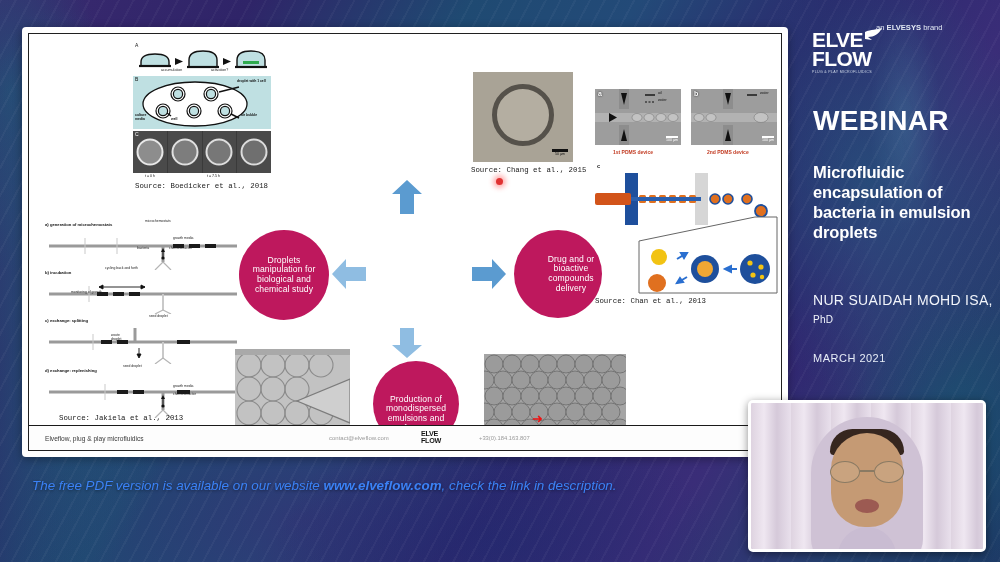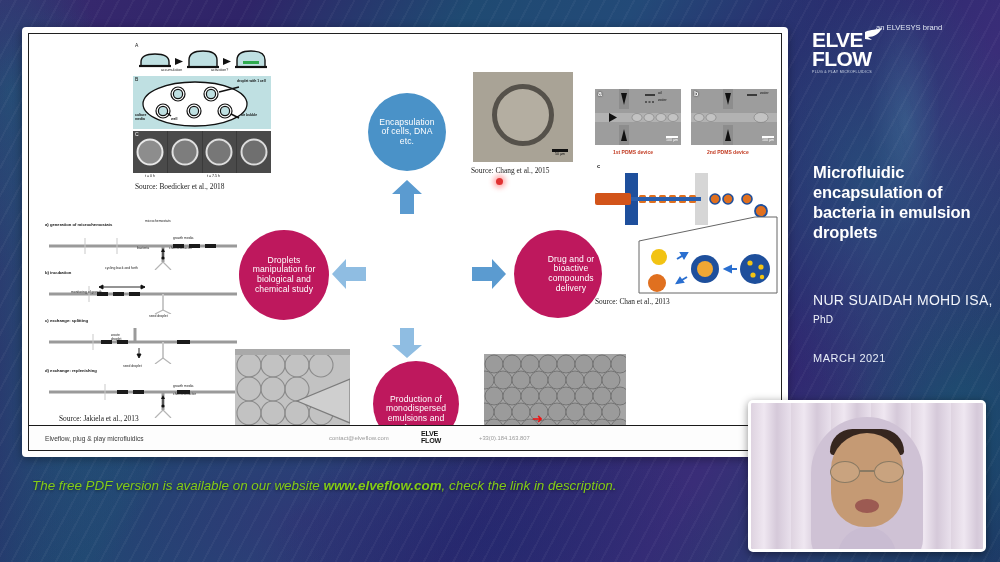--- a/index.html
+++ b/index.html
@@ -45,21 +45,21 @@
   }
   #slide {
     position: relative; width: 100%; height: 100%;
     background: #fff; border: 1.6px solid #202020;
     overflow: hidden;
   }
 
   .panel { position: absolute; }
   .src-cap {
     font-size: 7.4px; color: #1a1a1a; white-space: nowrap;
-    font-family: Liberation Serif, serif;
+    font-family: Liberation Mono, monospace;
   }
 
   
   .circ {
     position: absolute; border-radius: 50%;
     display: flex; align-items: center; justify-content: center;
     color: #fff; text-align: center; line-height: 1.12;
     font-size: 8.6px; letter-spacing: .1px;
   }
   .circ.mid { background: #4a92c8; }
@@ -94,38 +94,38 @@
   .scalebar { position: absolute; right: 5px; bottom: 6px; }
   .scalebar .bar { width: 16px; height: 3px; background: #111; }
   .scalebar .txt { font-size: 3.6px; color: #111; text-align: center; }
 
   
   #rail { position: absolute; left: 800px; top: 0; width: 200px; height: 562px; color: #fff; }
   #logo-block { position: absolute; left: 12px; top: 30px; }
   #logo-elve { font-size: 21px; font-weight: 800; line-height: .92; letter-spacing: -.6px; }
   #logo-sub { font-size: 3.6px; letter-spacing: .3px; color: #cfd8e8; margin-top: 1px; }
   #logo-brand { position: absolute; left: 76px; top: 23px; font-size: 7.6px; color: #e3e9f4; white-space: nowrap; }
-  #logo-brand b { font-weight: 400; }
+  #logo-brand b { font-weight: 700; }
 
   #webinar { position: absolute; left: 13px; top: 105px; font-size: 28px; font-weight: 800; letter-spacing: .3px; }
   #talk-title {
     position: absolute; left: 13px; top: 162px; width: 185px;
     font-size: 16.5px; font-weight: 700; line-height: 1.22; letter-spacing: -.1px;
   }
   #speaker {
     position: absolute; left: 13px; top: 292px; width: 185px;
     font-size: 14px; font-weight: 400; line-height: 1.25; letter-spacing: .3px; color: #f2f5fb;
   }
   #speaker .deg { font-size: 10px; }
   #date { position: absolute; left: 13px; top: 352px; font-size: 11px; letter-spacing: .5px; color: #e7edf7; }
 
   
   #caption {
     position: absolute; left: 32px; top: 476px; width: 700px;
-    color: #84cc16; font-style: italic; font-size: 13.4px; line-height: 1.52;
+    color: #3b82f6; font-style: italic; font-size: 13.4px; line-height: 1.52;
     text-shadow: 0 1px 3px rgba(0,0,0,.45);
     font-family: "Liberation Sans", sans-serif;
   }
   #caption b { font-weight: 700; font-style: italic; }
 
   
   #webcam {
     position: absolute; left: 748px; top: 400px; width: 238px; height: 152px;
     border: 3px solid #ffffff; border-radius: 5px; overflow: hidden;
     box-shadow: 0 2px 9px rgba(0,0,0,.45);
@@ -335,23 +335,20 @@
         <line x1="118" y1="28" x2="118" y2="19" stroke="#111" stroke-width="1"></line>
         <polygon points="116,21 120,21 118,17" fill="#111"></polygon>
       </svg>
       <span style="position:absolute;left:78px;top:6px;font-size:3.4px;color:#222;">seed droplet</span>
       <span style="position:absolute;left:128px;top:26px;font-size:3.4px;color:#222;">growth media</span>
       <span style="position:absolute;left:128px;top:34px;font-size:3.4px;color:#222;">chemical factor</span>
     </div>
   </div>
   <span class="src-cap" style="position:absolute;left:30px;top:380px;">Source: Jakiela et al., 2013</span>
 
-  <div class="circ mid" style="left:339px;top:59px;width:78px;height:78px;">
-    <span style="width:62px;">Encapsulation of cells, DNA etc.</span>
-  </div>
 
   <div class="arrow" style="left:363px;top:146px;">
     <svg width="30" height="34" viewBox="0 0 30 34">
           <polygon points="15,0 30,14 22,14 22,34 8,34 8,14 0,14" fill="#5b9bd0"></polygon>
         </svg>
   </div>
 
 
   <div class="arrow" style="left:443px;top:225px;">
     <svg width="34" height="30" viewBox="0 0 34 30">
@@ -606,20 +603,21 @@
     <div id="logo-elve" style="position:relative;">FLOW</div>
     <div id="logo-sub">PLUG &amp; PLAY MICROFLUIDICS</div>
     <svg width="20" height="14" style="position:absolute;left:52px;top:-2px;">
       <path d="M1,4 C7,1 13,2 18,0 C15,6 10,9 4,9 L8,12 L1,11 Z" fill="#ffffff"></path>
     </svg>
   </div>
   <div id="logo-brand">
     <span>an </span><b>ELVESYS</b><span> brand</span>
   </div>
 
+  <div id="webinar">WEBINAR</div>
   <div id="talk-title">Microfluidic encapsulation of bacteria in emulsion droplets</div>
   <div id="speaker">
     <span>NUR SUAIDAH MOHD ISA,</span><span class="deg"> PhD</span>
   </div>
   <div id="date">MARCH 2021</div>
 </div>
 
 <div id="caption">
   <div>
     <span>The free PDF version is available on our website </span><b>www.elveflow.com</b><span>, check the link in description.</span>

